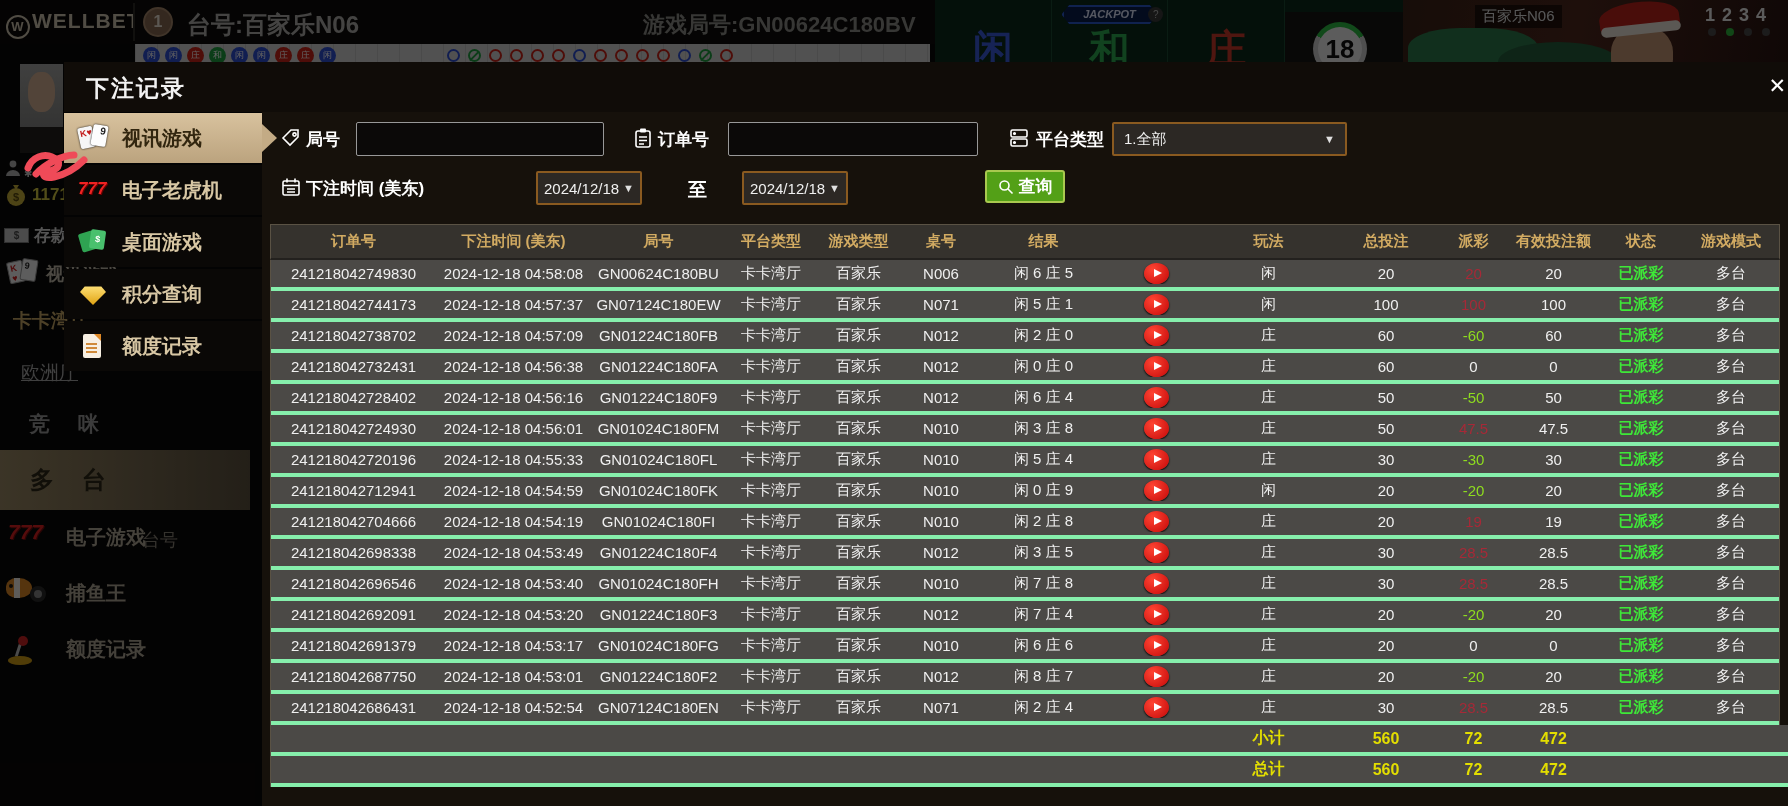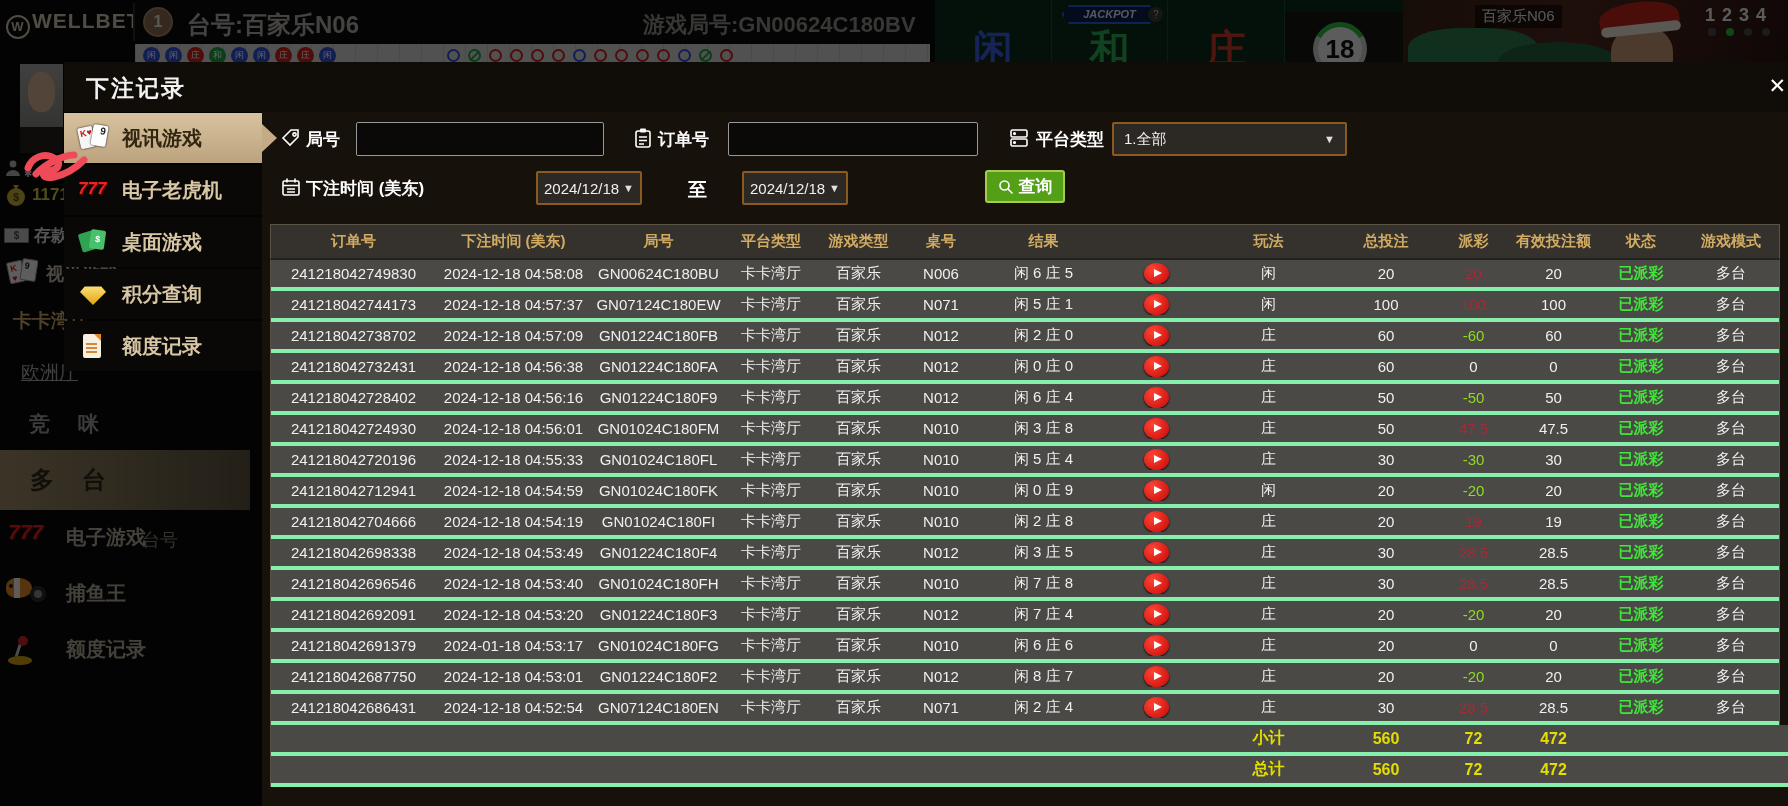--- a/index.html
+++ b/index.html
@@ -570,21 +570,21 @@
           </div>
     <div>庄</div>
     <div>20</div>
     <div class="tone-loss">-20</div>
     <div>20</div>
     <div class="st-paid">已派彩</div>
     <div>多台</div>
   </div>
         <div class="t-row">
     <div>241218042691379</div>
-    <div>2024-01-18 04:53:17</div>
+    <div>2024-12-18 04:53:17</div>
     <div>GN01024C180FG</div>
     <div>卡卡湾厅</div>
     <div>百家乐</div>
     <div>N010</div>
     <div>闲 6 庄 6</div>
     <div>
             <div class="playbtn"></div>
           </div>
     <div>庄</div>
     <div>20</div>

